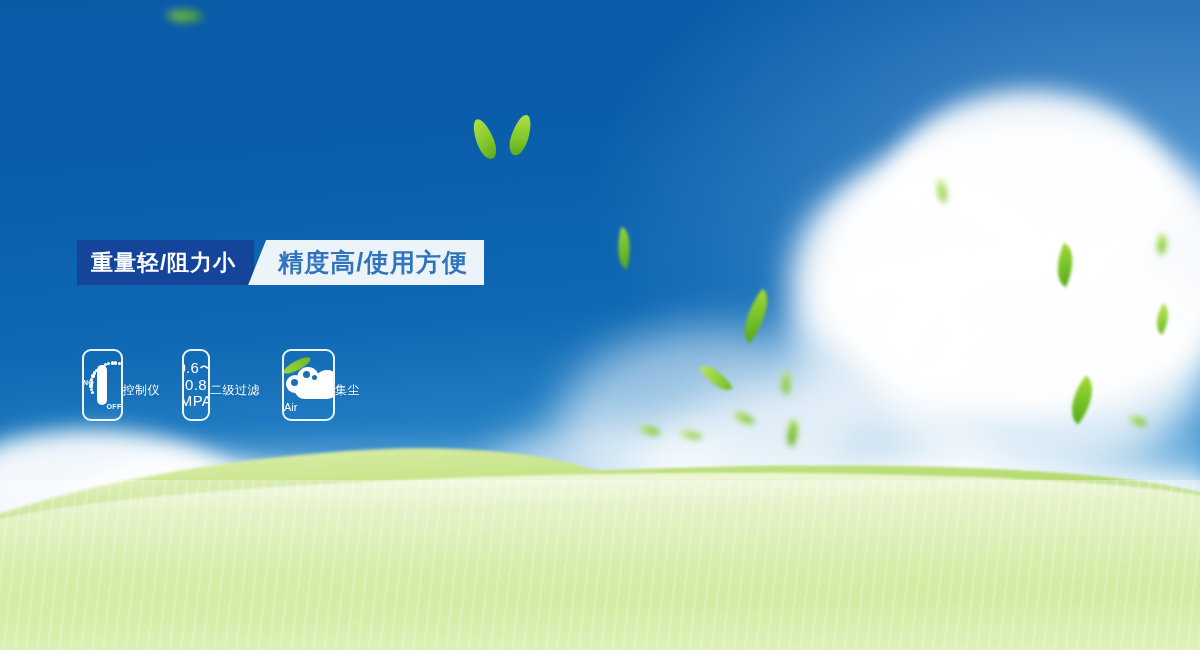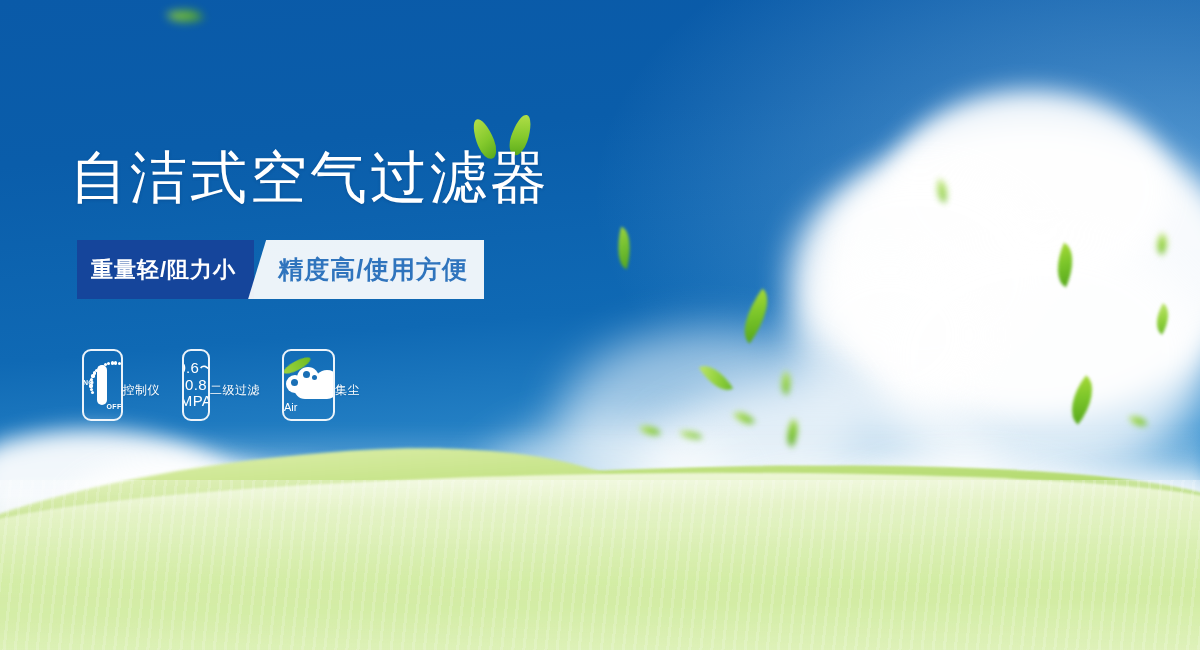--- a/index.html
+++ b/index.html
@@ -91,21 +91,21 @@
     font-size:57px; letter-spacing:3px; color:#ffffff; font-weight:300;
     line-height:1.02; white-space:nowrap;
     text-shadow:0 1px 3px rgba(0,40,90,.25);
   }
   #sprout { position:absolute; left:472px; top:112px; width:70px; height:48px; }
   #sprout .s-leaf { position:absolute; width:17px; height:42px; border-radius:50% 50% 50% 50%/60% 60% 40% 40%;
       background:linear-gradient(160deg,#b5e04a 0%,#84c92c 55%,#57a81a 100%); }
   #sprout-leaf-left  { left:4px;  top:6px;  transform:rotate(-22deg); }
   #sprout-leaf-right { left:40px; top:2px;  transform:rotate(18deg); }
 
-  #subtitle-bar { position:absolute; left:77px; top:240px; height:59px; display:flex; align-items:stretch; }
+  #subtitle-bar { position:absolute; left:77px; top:240px; height:45px; display:flex; align-items:stretch; }
   #subtitle-primary {
     background:#15459b; color:#ffffff; font-size:22px; font-weight:700;
     display:flex; align-items:center; padding:0 18px 0 14px; letter-spacing:1px;
   }
   #subtitle-secondary {
     background:rgba(255,255,255,.92); color:#2f74bd; font-size:25px; font-weight:700;
     display:flex; align-items:center; padding:0 16px 0 30px; letter-spacing:1px;
     clip-path:polygon(18px 0, 100% 0, 100% 100%, 0 100%);
     margin-left:-6px;
   }
@@ -197,21 +197,20 @@
   <div class="leaf blur1" style="left:1070px;top:378px;width:24px;height:44px;transform:rotate(38deg)"></div>
   <div class="leaf blur2 pale" style="left:1130px;top:415px;width:16px;height:12px;transform:rotate(-12deg)"></div>
   <div class="leaf blur2 pale" style="left:935px;top:180px;width:14px;height:22px;transform:rotate(18deg);opacity:.8"></div>
   <div class="leaf blur2 pale" style="left:680px;top:430px;width:22px;height:10px;transform:rotate(-6deg);opacity:.85"></div>
 
   <div id="sprout">
     <div class="s-leaf" id="sprout-leaf-left"></div>
     <div class="s-leaf" id="sprout-leaf-right"></div>
   </div>
 
-  <h1 id="headline">自洁式空气过滤器</h1>
 
   <div id="subtitle-bar">
     <div id="subtitle-primary">重量轻/阻力小</div>
     <div id="subtitle-secondary">精度高/使用方便</div>
   </div>
 
   <div id="features">
 
     <div class="feature">
       <div class="feature-box">

